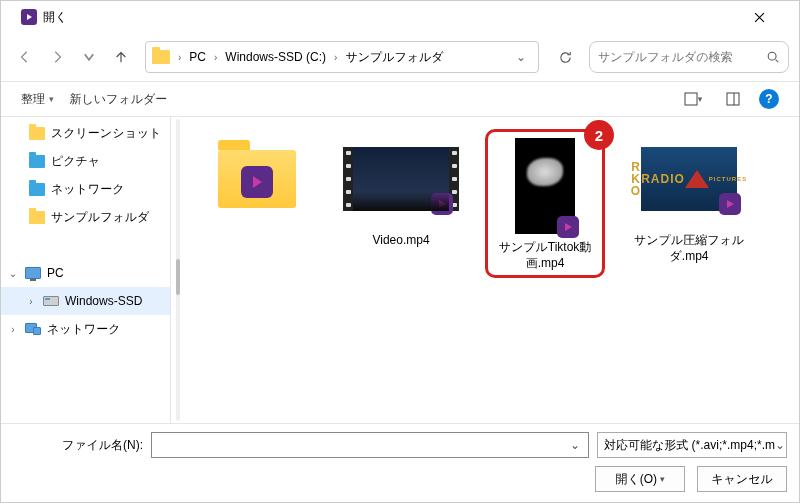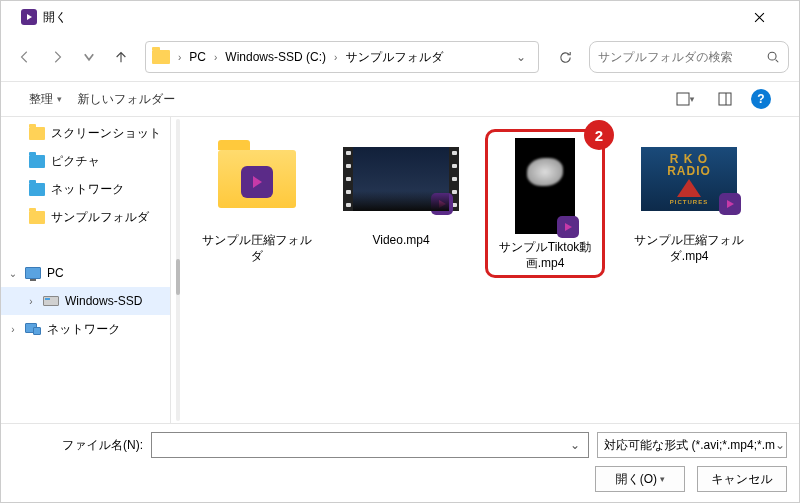--- a/index.html
+++ b/index.html
@@ -20,21 +20,21 @@
 .bc-icon::before{content:"";position:absolute;top:-3px;left:0;width:8px;height:3px;background:#ffd257;border-radius:1px 1px 0 0}
 .bc-chev{color:#666;font-size:10px;padding:0 2px}
 .bc-seg{padding:2px 4px;white-space:nowrap}
 .bc-spacer{flex:1}
 .bc-dd{color:#666;padding:0 6px}
 .refresh{width:32px;height:32px;display:flex;align-items:center;justify-content:center;color:#555;cursor:pointer}
 .refresh svg{width:15px;height:15px}
 .searchbox{width:200px;height:32px;border:1px solid #ccc;border-radius:8px;display:flex;align-items:center;padding:0 8px;margin-left:4px}
 .searchbox input{border:none;outline:none;flex:1;color:#888}
 .searchbox svg{width:14px;height:14px;color:#555}
-.toolbar{height:36px;border-top:1px solid #e5e5e5;border-bottom:1px solid #e5e5e5;display:flex;align-items:center;padding:0 28px;justify-content:space-between}
+.toolbar{height:36px;border-top:1px solid #e5e5e5;border-bottom:1px solid #e5e5e5;display:flex;align-items:center;padding:0 20px;justify-content:space-between}
 .toolbar-left{display:flex;align-items:center;gap:16px}
 .toolbar-item{display:flex;align-items:center;gap:4px;cursor:pointer;color:#333}
 .tb-chev{font-size:9px;color:#666}
 .toolbar-right{display:flex;align-items:center;gap:12px}
 .view-btn{width:28px;height:28px;display:flex;align-items:center;justify-content:center;cursor:pointer;color:#444}
 .help-btn{width:20px;height:20px;border-radius:50%;background:#0a7bd6;color:#fff;display:flex;align-items:center;justify-content:center;font-weight:bold}
 .main{flex:1;display:flex;overflow:hidden}
 .sidebar{width:170px;border-right:1px solid #e5e5e5;overflow:auto;padding-top:2px}
 .side-item{height:28px;display:flex;align-items:center;padding-left:28px;gap:6px;cursor:pointer}
 .side-item.sel{background:#e5f0ff}
@@ -60,21 +60,21 @@
 .file-tile .thumb-wrap{width:100px;height:100px;margin:0 auto 4px;display:flex;align-items:center;justify-content:center;position:relative}
 .folder-big{width:78px;height:58px;background:linear-gradient(#ffdb6e,#ffc93c);border-radius:3px;position:relative}
 .folder-big::before{content:"";position:absolute;top:-10px;left:0;width:32px;height:10px;background:#ffc93c;border-radius:3px 3px 0 0}
 .folder-badge{position:absolute;top:28%;left:30%;width:32px;height:32px;background:#5b2b88;border-radius:6px;display:flex;align-items:center;justify-content:center}
 .folder-badge::after{content:"";border-left:9px solid #c63aa8;border-top:6px solid transparent;border-bottom:6px solid transparent}
 .vid-thumb{width:96px;height:64px;position:relative;background:#0a1530}
 .vid-thumb.night{background:linear-gradient(#11203a 0%,#2a3b58 100%)}
 .vid-thumb.night::after{content:"";position:absolute;bottom:0;left:0;right:0;height:20px;background:linear-gradient(transparent,#0a0a0a)}
 .vid-thumb.tiktok{width:60px;height:96px;background:#000}
 .vid-thumb.tiktok::after{content:"";position:absolute;top:20px;left:12px;width:36px;height:28px;background:radial-gradient(#ddd,#888);border-radius:50% 40% 50% 40%;filter:blur(1px)}
-.vid-thumb.rko{background:linear-gradient(#1a4a7a,#0d2a4a);display:flex;flex-direction:column;align-items:center;justify-content:center;color:#d0a030;font-weight:bold;font-size:9px;line-height:1;letter-spacing:1px}
+.vid-thumb.rko{background:linear-gradient(#1a4a7a,#0d2a4a);display:flex;flex-direction:row;align-items:center;justify-content:center;color:#d0a030;font-weight:bold;font-size:9px;line-height:1;letter-spacing:1px}
 .vid-thumb.rko .tri{width:0;height:0;border-left:12px solid transparent;border-right:12px solid transparent;border-bottom:18px solid #c0302a;margin:2px 0}
 .film-strip{position:absolute;top:0;bottom:0;width:10px;background:#222;display:flex;flex-direction:column;justify-content:space-around}
 .film-strip.left{left:-10px}
 .film-strip.right{right:-10px}
 .film-strip span{width:5px;height:4px;background:#ddd;margin:0 auto;border-radius:1px}
 .play-badge{position:absolute;bottom:-4px;right:-4px;width:22px;height:22px;background:#5b2b88;border-radius:5px;display:flex;align-items:center;justify-content:center}
 .play-badge::after{content:"";border-left:7px solid #c63aa8;border-top:4px solid transparent;border-bottom:4px solid transparent;margin-left:1px}
 .file-label{font-size:12px;word-break:break-all;line-height:1.3}
 .highlight{border:3px solid #d62020;border-radius:10px;padding:4px}
 .badge-num{position:absolute;top:-12px;right:-12px;width:30px;height:30px;background:#d62020;border-radius:50%;color:#fff;display:flex;align-items:center;justify-content:center;font-weight:bold;font-size:15px}
@@ -220,21 +220,20 @@
           <div class="thumb"></div>
         </div>
       </div>
 
     <div class="file-tile" style="margin-left:14px">
       <div class="thumb-wrap">
           <div class="folder-big">
             <div class="folder-badge"></div>
           </div>
         </div>
-      <div class="file-label">サンプル圧縮フォルダ</div>
     </div>
 
     <div class="file-tile">
       <div class="thumb-wrap">
           <div class="vid-thumb night">
         <div class="film-strip left">
               <span></span>
               <span></span>
               <span></span>
               <span></span>

